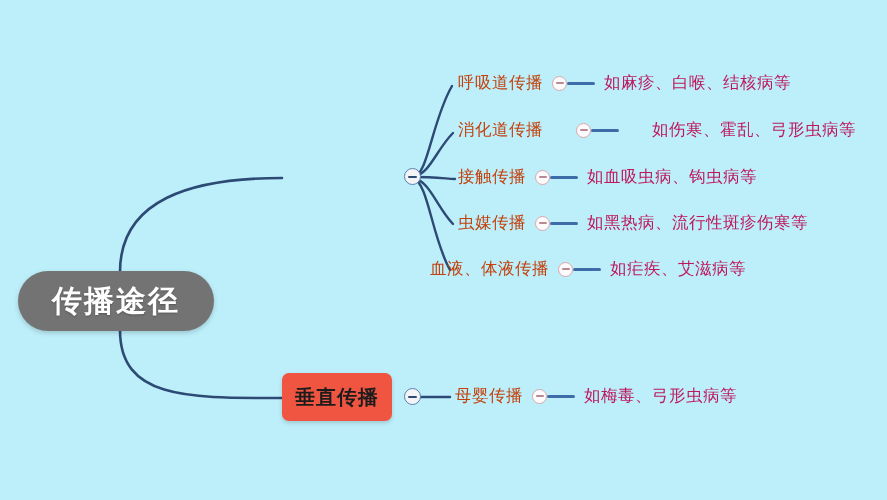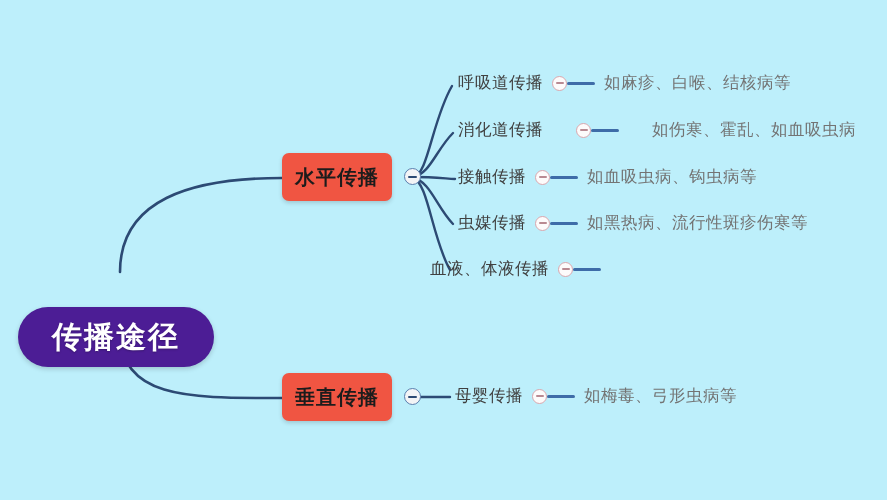--- a/index.html
+++ b/index.html
@@ -26,28 +26,27 @@
     height: 500px;
   }
 
   
   .root-node {
     position: absolute;
     left: 18px;
     top: 271px;
     width: 196px;
     height: 60px;
-    background: #4c1d95;
+    background: #737373;
     border-radius: 32px;
     box-shadow: 0 2px 5px rgba(0,0,0,0.18);
     display: flex;
     align-items: center;
     justify-content: center;
     z-index: 5;
-    margin-top: 36px;
   }
   .root-node .root-label {
     color: #ffffff;
     font-size: 30px;
     font-weight: bold;
     letter-spacing: 2px;
     text-shadow: 0 1px 2px rgba(0,0,0,0.25);
     white-space: nowrap;
   }
 
@@ -100,21 +99,21 @@
 
   
   .leaf-row {
     position: absolute;
     display: flex;
     align-items: center;
     z-index: 6;
     white-space: nowrap;
   }
   .leaf-label {
-    color: #404040;
+    color: #c2410c;
     font-size: 16.5px;
     letter-spacing: 0.5px;
   }
   .leaf-connector {
     display: flex;
     align-items: center;
     margin: 0 9px;
   }
   .leaf-dot {
     width: 15px;
@@ -136,21 +135,21 @@
     border-radius: 1px;
   }
   .leaf-stem {
     width: 28px;
     height: 3px;
     background: #3e6ca8;
     border-radius: 2px;
     flex: none;
   }
   .leaf-example {
-    color: #737373;
+    color: #be185d;
     font-size: 16.5px;
     letter-spacing: 0.5px;
   }
 </style>
 </head>
 <body>
 
 <div id="mindmap-canvas">
 
   <svg id="edge-layer" viewBox="0 0 887 500" xmlns="http://www.w3.org/2000/svg">
@@ -169,23 +168,20 @@
       <path d="M 413,178 C 428,182 432,238 450,270"></path>
 
       <path d="M 413,397 C 425,397 437,397 450,397"></path>
     </g>
   </svg>
 
   <div class="root-node">
     <span class="root-label">传播途径</span>
   </div>
 
-  <div class="main-node" id="node-horizontal">
-    <span class="main-label">水平传播</span>
-  </div>
   <div class="collapse-toggle" id="toggle-horizontal">
     <span class="minus"></span>
   </div>
 
   <div class="main-node" id="node-vertical">
     <span class="main-label">垂直传播</span>
   </div>
   <div class="collapse-toggle" id="toggle-vertical">
     <span class="minus"></span>
   </div>
@@ -202,21 +198,21 @@
   </div>
 
   <div class="leaf-row" style="left:458px; top:119px;gap:24px;">
     <span class="leaf-label">消化道传播</span>
     <span class="leaf-connector">
       <span class="leaf-dot">
         <span class="minus"></span>
       </span>
       <span class="leaf-stem"></span>
     </span>
-    <span class="leaf-example">如伤寒、霍乱、如血吸虫病</span>
+    <span class="leaf-example">如伤寒、霍乱、弓形虫病等</span>
   </div>
 
   <div class="leaf-row" style="left:458px; top:166px;text-align:right;">
     <span class="leaf-label">接触传播</span>
     <span class="leaf-connector">
       <span class="leaf-dot">
         <span class="minus"></span>
       </span>
       <span class="leaf-stem"></span>
     </span>
@@ -235,20 +231,21 @@
   </div>
 
   <div class="leaf-row" style="left:430px; top:258px;">
     <span class="leaf-label">血液、体液传播</span>
     <span class="leaf-connector">
       <span class="leaf-dot">
         <span class="minus"></span>
       </span>
       <span class="leaf-stem"></span>
     </span>
+    <span class="leaf-example">如疟疾、艾滋病等</span>
   </div>
 
   <div class="leaf-row" style="left:455px; top:385px;text-align:center;">
     <span class="leaf-label">母婴传播</span>
     <span class="leaf-connector">
       <span class="leaf-dot">
         <span class="minus"></span>
       </span>
       <span class="leaf-stem"></span>
     </span>

